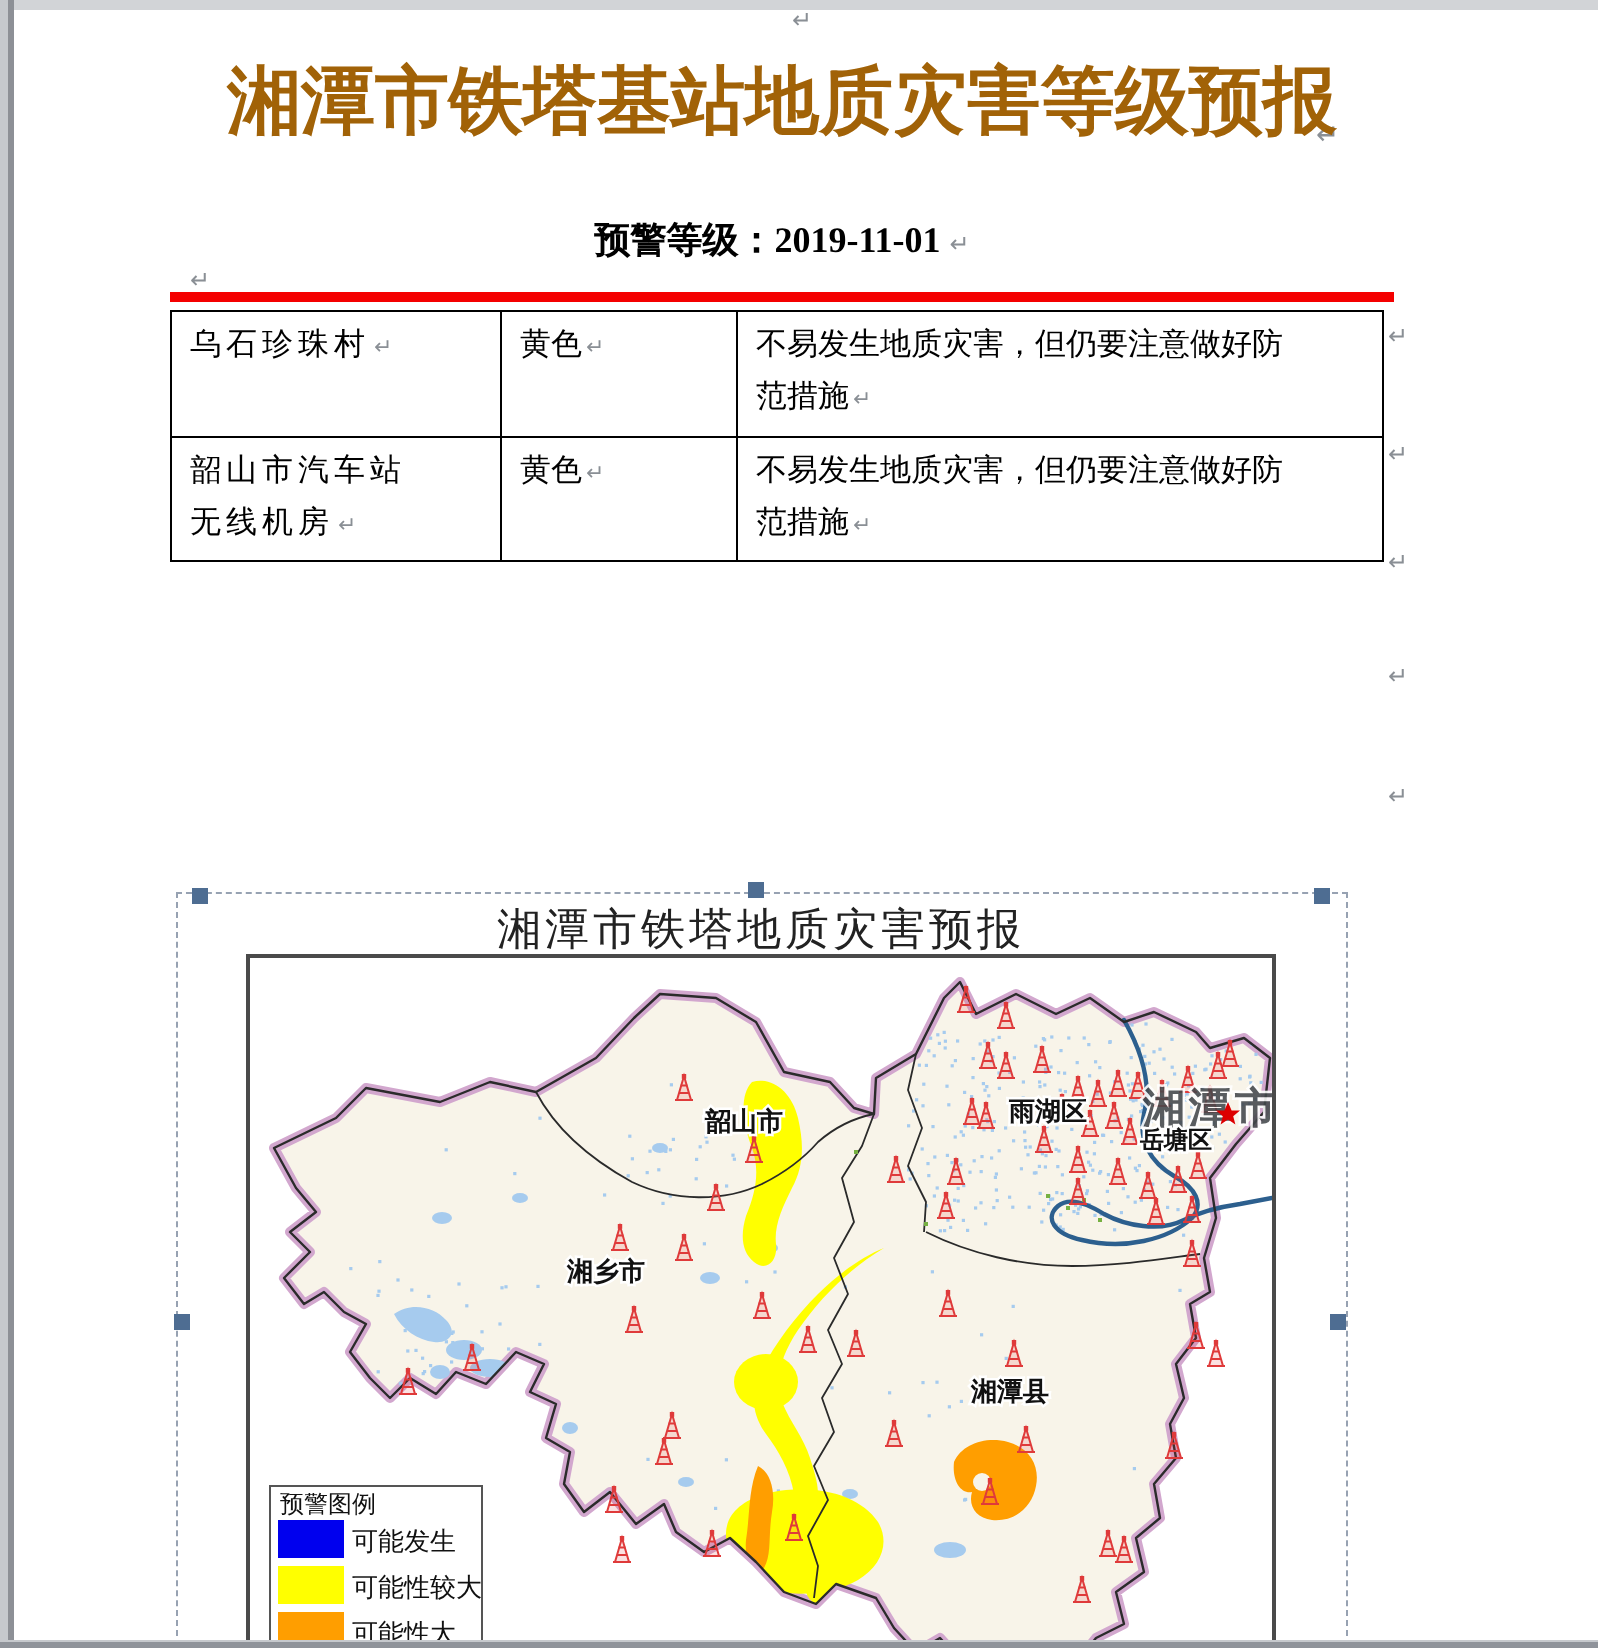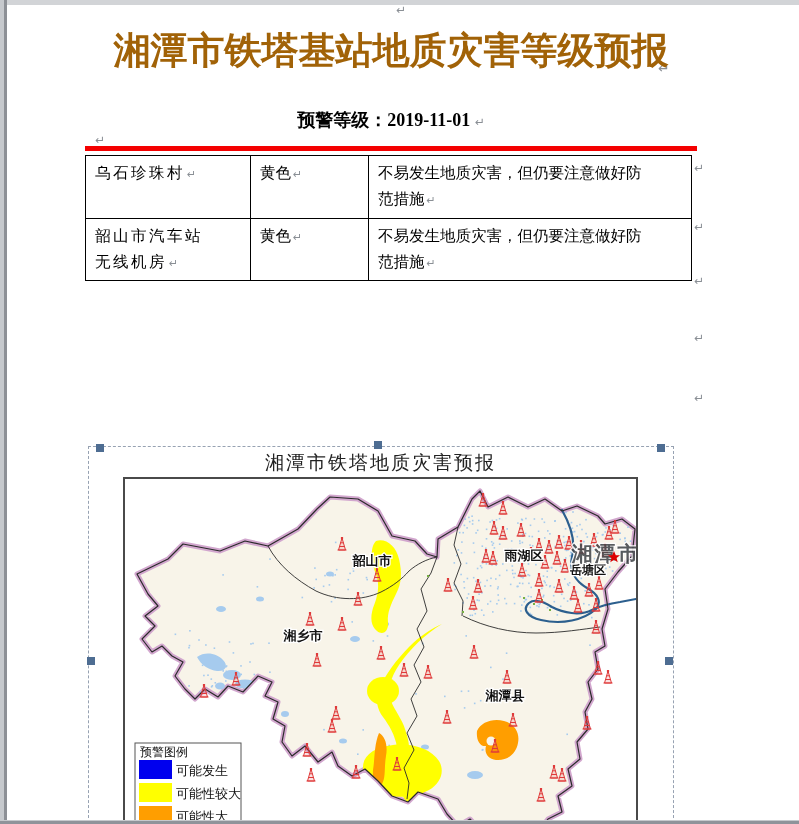--- a/index.html
+++ b/index.html
@@ -27,21 +27,21 @@
         white-space:pre-line;font-family:"Liberation Serif",serif}
   col.c1{width:165px} col.c2{width:118px} col.c3{width:323px}
   tr.hrow td{height:52px}
   .cellmark{color:#8a8f95;font-family:"DejaVu Sans",sans-serif;font-size:11px;margin-left:2px}
   .c1cell{letter-spacing:2.5px}
   .rowmark{position:absolute;left:694px;color:#8a8f95;font-family:"DejaVu Sans",sans-serif;font-size:12px}
   
   .sel-rect{left:88px;top:446px;width:584px;height:380px;border:1px dashed #97a2b2}
   .handle{width:8px;height:8px;background:#4e6d92;z-index:30}
   .pic-bg{left:89px;top:447px;width:582px;height:377px;background:#fff}
-  .map-title{left:123px;top:450px;width:515px;text-align:center;font-size:19px;color:#222;
+  .map-title{left:123px;top:450px;width:515px;text-align:center;font-size:22px;color:#222;
              font-weight:normal;letter-spacing:2px}
   .map-frame{left:123px;top:477px;width:511px;height:347px;border:2px solid #4a4a4a;border-bottom:none;
              overflow:hidden;background:#fff}
   .map-frame svg{display:block}
 </style>
 </head>
 <body>
 
 <div class="abs top-strip"></div>
 <div class="abs left-strip-a"></div>

